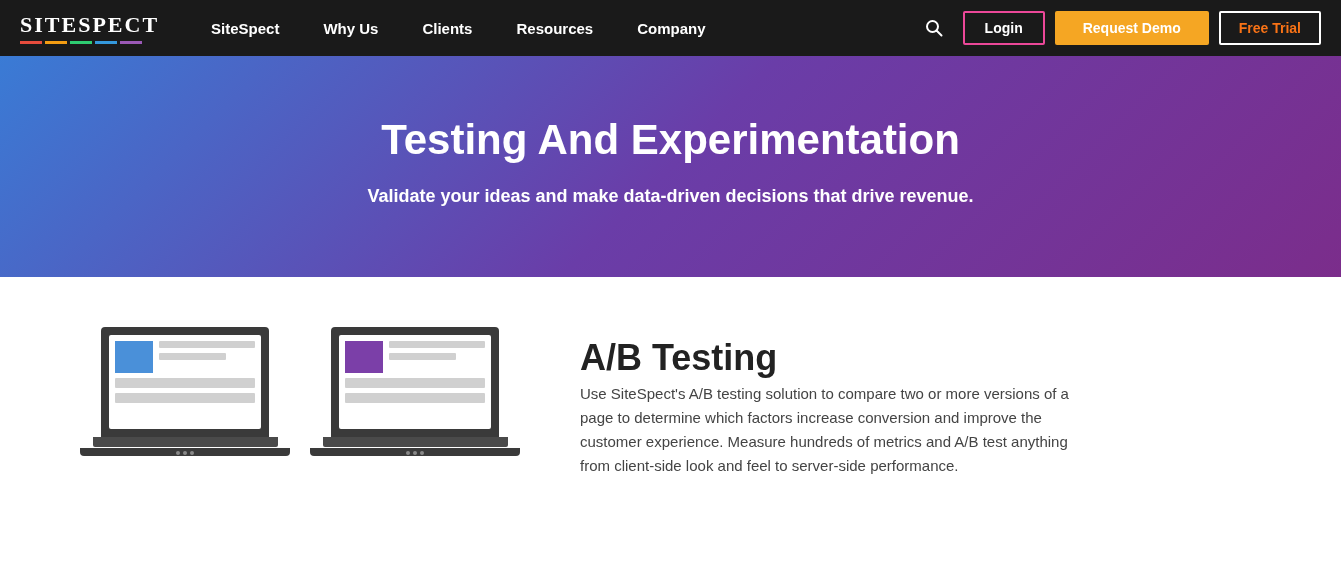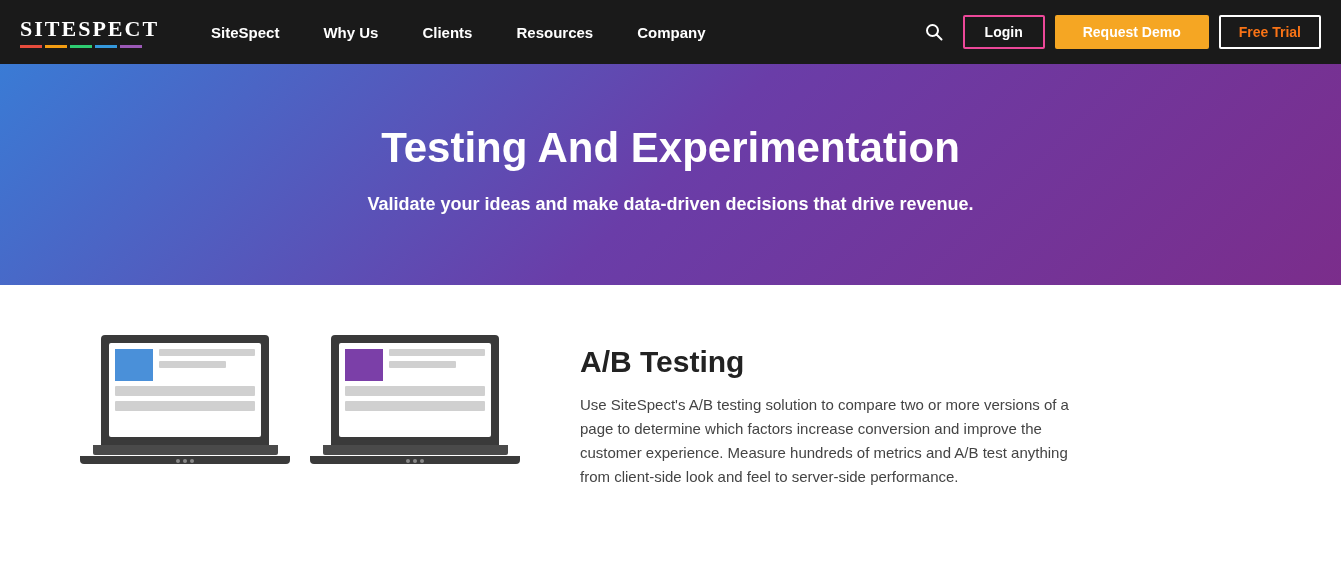--- a/index.html
+++ b/index.html
@@ -3,21 +3,21 @@
   <meta charset="utf-8">
   <style>
     * { margin: 0; padding: 0; box-sizing: border-box; }
     body { font-family: Arial, sans-serif; width: 1341px; overflow-x: hidden; }
 
     
     nav {
       background: #1a1a1a;
       display: flex;
       align-items: center;
-      height: 64px;
+      height: 56px;
       padding: 0 20px;
       gap: 0;
     }
     .nav-logo {
       margin-right: 30px;
       display: flex;
       flex-direction: column;
       align-items: flex-start;
     }
     .logo-text {
@@ -230,24 +230,24 @@
       background: #888;
       border-radius: 50%;
     }
 
     
     .ab-content {
       flex: 1;
       padding-top: 10px;
     }
     .ab-title {
-      font-size: 30px;
+      font-size: 36px;
       font-weight: 700;
       color: #222;
-      margin-bottom: 14px;
+      margin-bottom: 3px;
     }
     .ab-desc {
       font-size: 15px;
       color: #444;
       line-height: 1.6;
       max-width: 520px;
     }
   </style>
 </head>
 <body>

